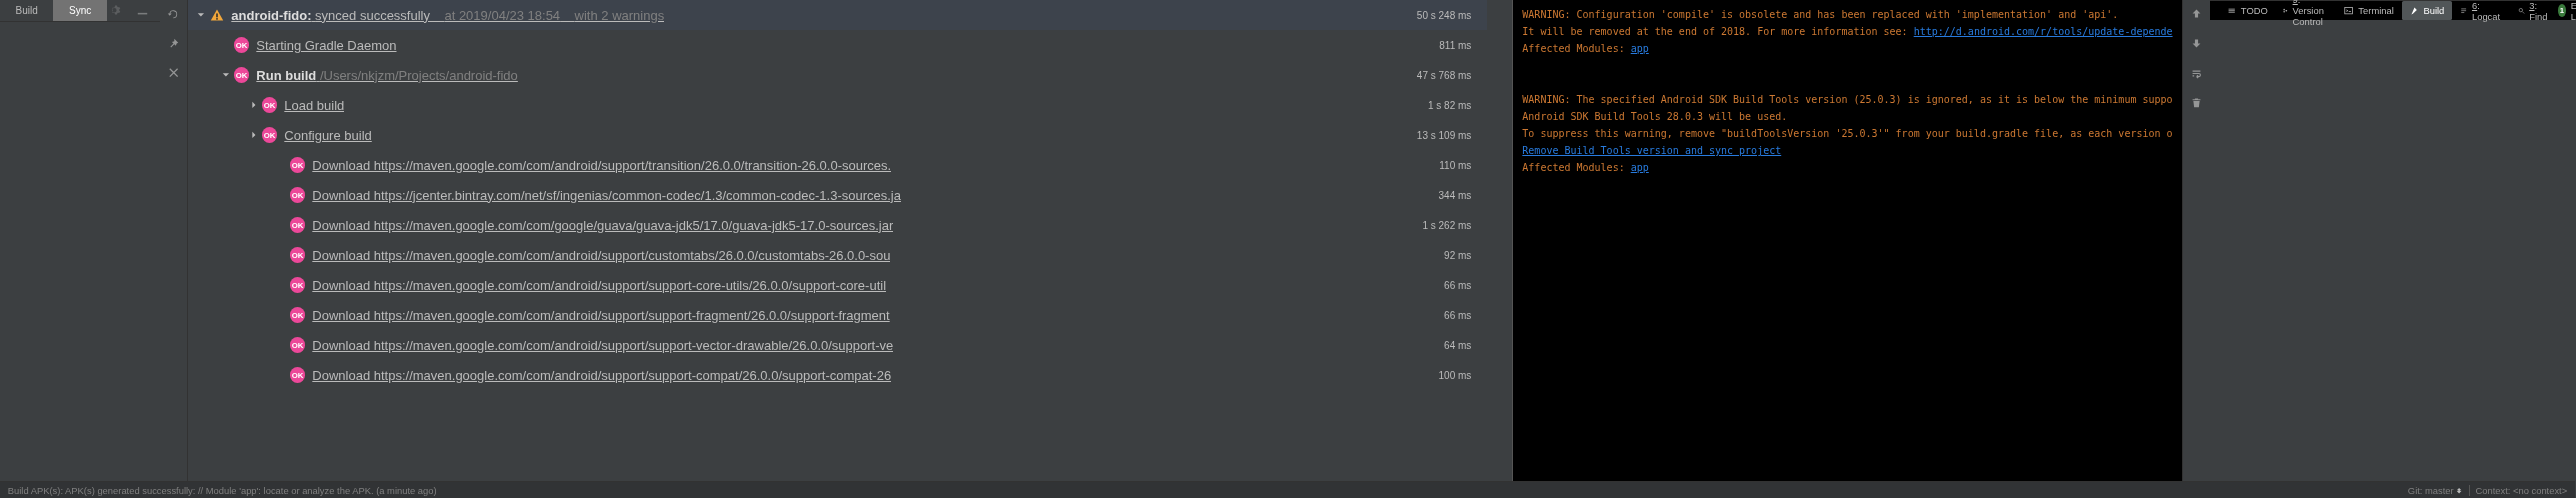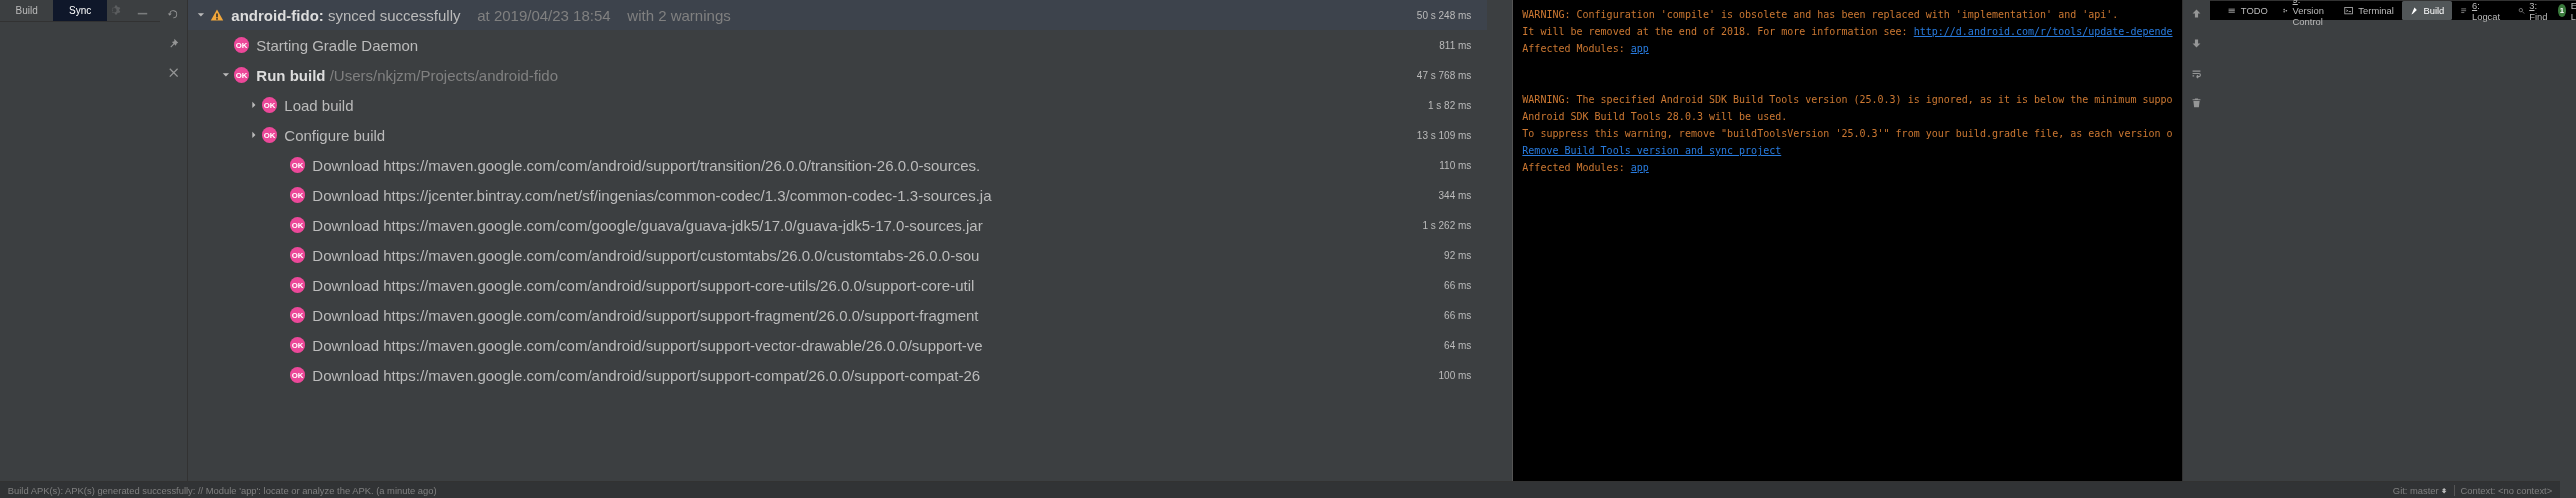--- a/index.html
+++ b/index.html
@@ -23,21 +23,21 @@
   }
   .tab {
     padding: 0 15.6px;
     display: flex;
     align-items: center;
     color: #bbbbbb;
     cursor: pointer;
     font-size: 10px;
   }
   .tab.active {
-    background: #0f172a;
+    background: #737373;
     color: #ffffff;
   }
   .tabs-right {
     margin-left: auto;
     display: flex;
     align-items: center;
     gap: 12.5px;
     padding-right: 9.4px;
   }
   .tabs-right svg { opacity: .7; }
@@ -70,21 +70,21 @@
   .indent-lvl3 { width:81px; flex-shrink:0;}
   .status-icon { width:17px; height:17px; display:flex;align-items:center;justify-content:center; margin-right:6.2px; flex-shrink:0;}
   .status-ok {
     width:15.6px;height:15.6px;border-radius:50%;
     background:#ec4899; color:#fff; font-size:7.8px; font-weight:bold;
     display:flex;align-items:center;justify-content:center;
   }
   .warn-icon svg{display:block;}
   .row-label {
     white-space:nowrap; overflow:hidden; text-overflow:ellipsis;
-    color:#bbbbbb; font-size:15px;
+    color:#bbbbbb; font-size:13px;text-decoration:underline;
   }
   .row-label .bold { color:#dddddd; font-weight:600;}
   .row-label .muted { color:#808080;}
   .row-time { margin-left:auto; color:#bbbbbb; padding-left:15.6px; white-space:nowrap;}
   .warnings-col {
     flex:1; background:#000000;
     font-family: Menlo, Consolas, monospace;
     font-size:10px;
     color:#cc7832;
     padding:6.2px 9.4px;
@@ -107,21 +107,21 @@
     border-top:0.8px solid #323232;
     display:flex; align-items:center;
     font-size:9.4px; color:#bbbbbb;
     padding:0 9px;
   }
   .status-seg { display:flex; align-items:center; gap:4.7px; padding:0 7.8px; cursor:pointer; height:100%;}
   .status-seg.active { background:#515658; color:#fff; border-radius:1.6px;}
   .status-seg .und { text-decoration:underline;}
   .status-right { margin-left:auto; display:flex; align-items:center; gap:4.7px;}
   .build-msg {
-    position:absolute; bottom:0; left:0; right:16px;
+    position:absolute; bottom:0; left:0; right:1px;
     height:17px;
     font-size:9.4px; color:#808080;
     padding:0 7.8px; display:flex; align-items:center;
     background:#313335;
     border-top:0.8px solid #323232;
   }
   .build-msg .rightmsg { margin-left:auto; display:flex; gap:3px; align-items:flex-start;}
   .eventlog-badge {
     width:12.5px;height:12.5px;border-radius:50%;background:#3a7a3c;color:#fff;
     font-size:7.8px;font-weight:600;display:inline-flex;align-items:center;justify-content:center;

